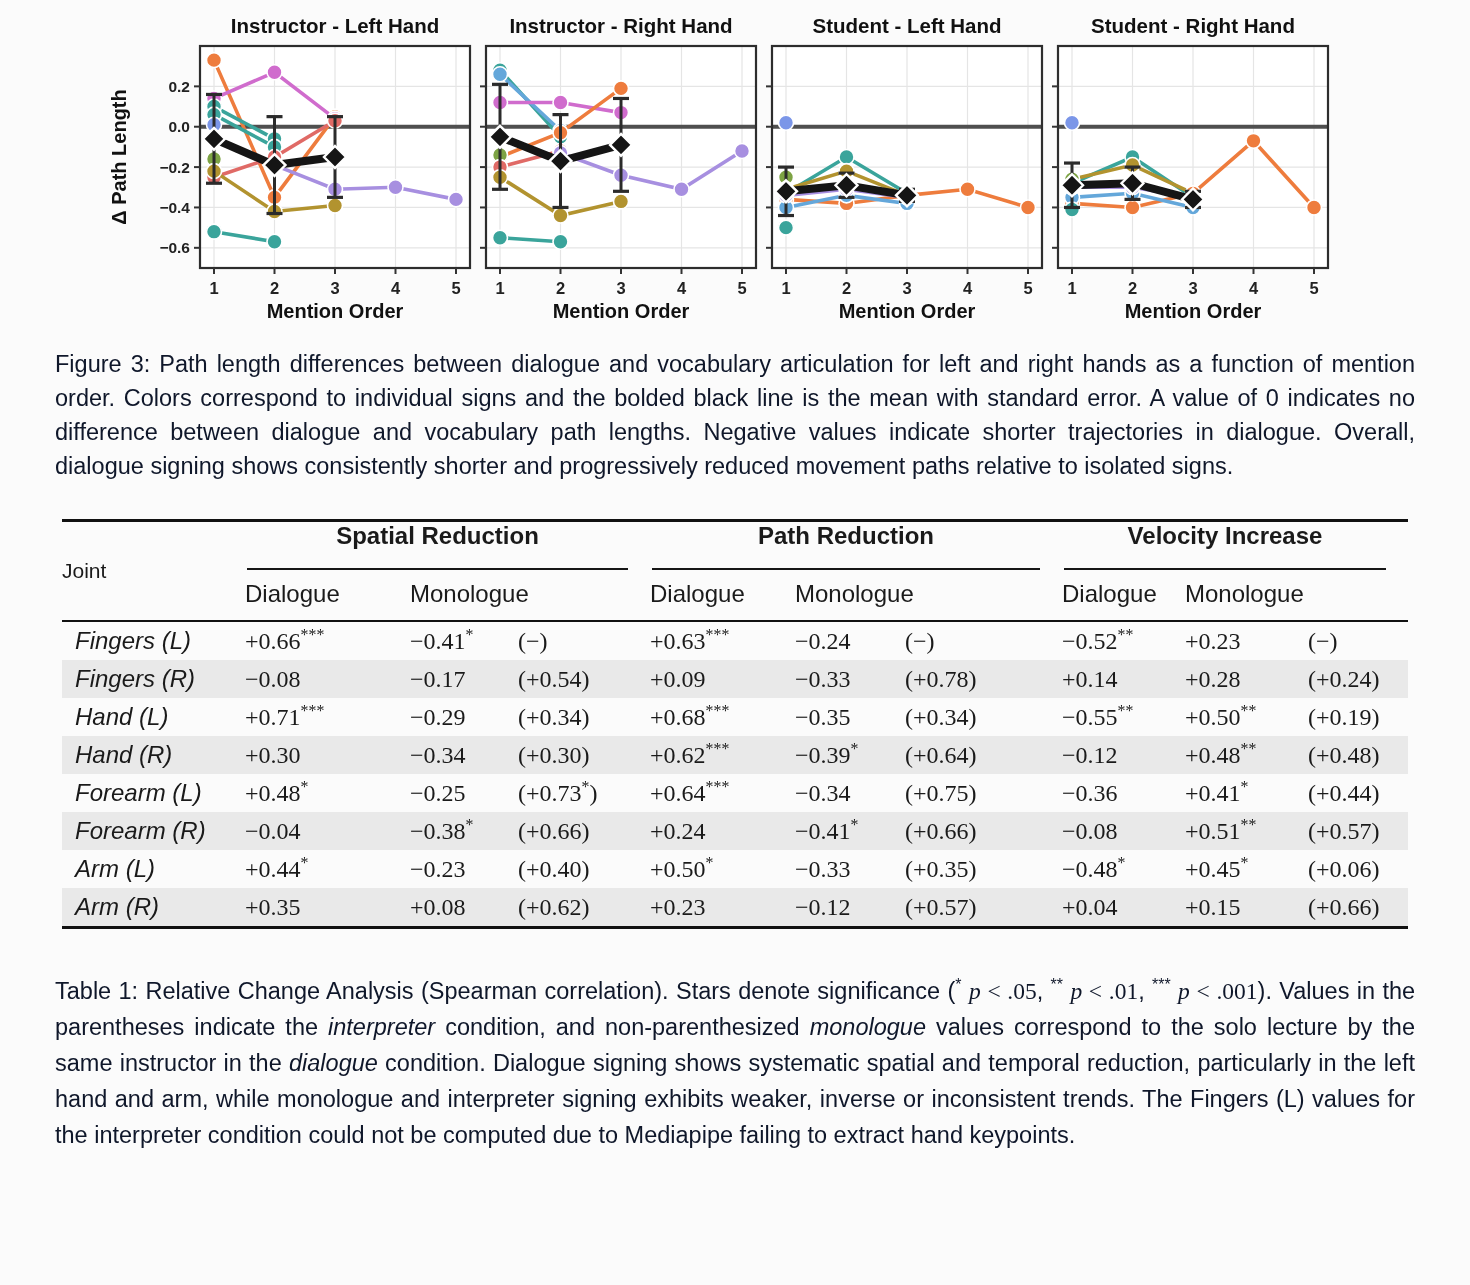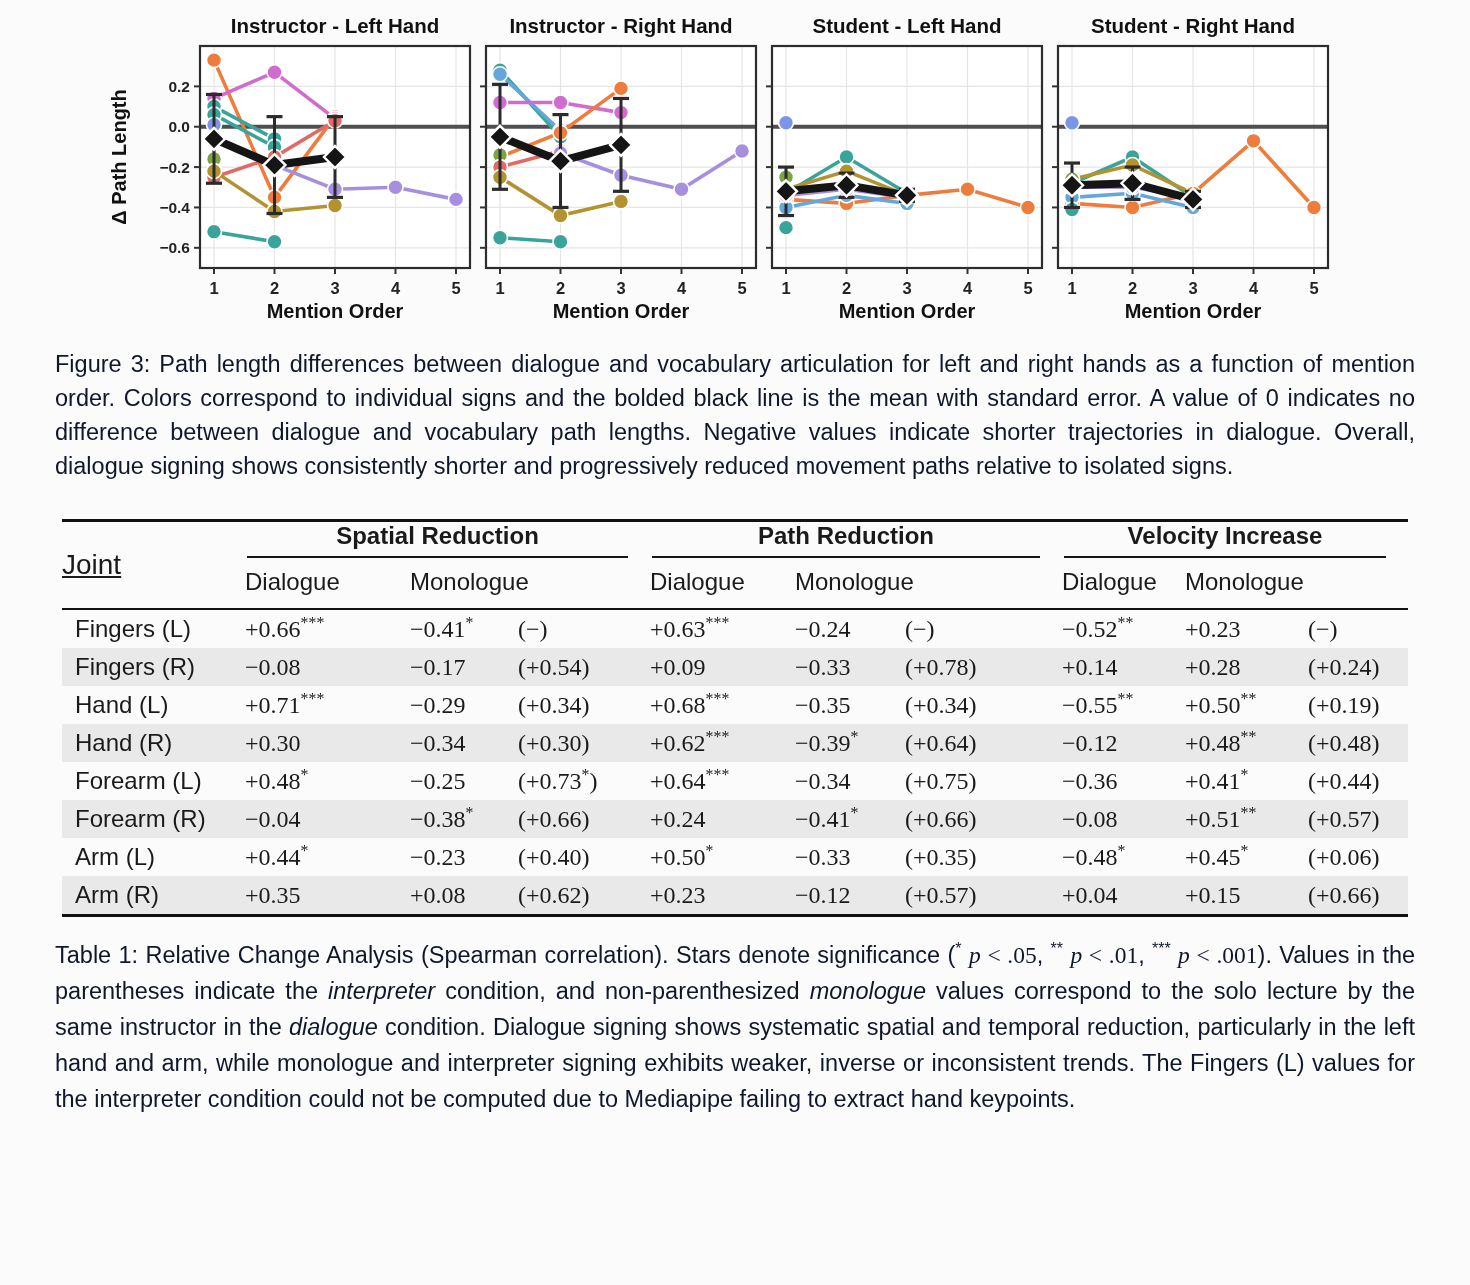--- a/index.html
+++ b/index.html
@@ -8,41 +8,41 @@
     font-family:"Liberation Sans",sans-serif;overflow:hidden;position:relative;
   }
   
   .fig-wrap{display:flex;align-items:flex-end;margin:16px 0 0 100px;}
   .fig-wrap svg{display:block;}
   
   .caption{
     margin:26px 55px 0 55px;font-size:23.5px;line-height:34px;
     text-align:justify;color:#0f172a;
   }
-  .caption.table-cap{margin-top:20px;line-height:36px;}
+  .caption.table-cap{margin-top:44px;line-height:36px;}
   .seg-sup{vertical-align:super;font-size:68%;line-height:0;}
   .seg-i{font-style:italic;}
   .seg-mi{font-family:"Liberation Serif",serif;font-style:italic;}
   .seg-mr{font-family:"Liberation Serif",serif;}
   
   .paper-table{
     border-collapse:collapse;table-layout:fixed;
     margin:36px 0 0 62px;width:1346px;
     border-top:3px solid #111;border-bottom:3px solid #111;
     font-size:24px;
   }
   .paper-table th,.paper-table td{padding:0;text-align:left;font-weight:normal;vertical-align:middle;}
-  .th-joint{font-weight:bold;padding-left:13px;font-size:28px;text-decoration:underline;}
+  .th-joint{font-weight:bold;padding-left:13px;font-size:21px;}
   .th-group{padding-top:10px;}
-  .g-inner{border-bottom:2px solid #161616;padding-bottom:6px;margin:0 22px 0 2px;text-align:center;font-weight:bold;}
+  .g-inner{border-bottom:2px solid #161616;padding-bottom:18px;margin:0 22px 0 2px;text-align:center;font-weight:bold;}
   .sub-row th{padding:10px 0 12px 0;border-bottom:2.5px solid #111;}
   .th-joint{border-bottom:2.5px solid #111;}
   .sub-m{text-align:center;}
   tbody td{height:38px;font-family:"Liberation Serif",serif;font-size:24px;}
-  tbody td.joint{font-family:"Liberation Sans",sans-serif;padding-left:13px;}
+  tbody td.joint{font-family:"Liberation Sans",sans-serif;padding-left:13px;font-style:italic;}
   tbody tr.shaded{background:#e9e9e9;margin-top:32px;}
   tbody td sup{font-size:66%;line-height:0;}
 </style>
 </head>
 <body>
 
 <div class="fig-wrap" id="fig-wrap">
     <svg width="378" height="305" viewBox="0 0 378 305">
       <rect x="100" y="30" width="270" height="222" fill="#ffffff"></rect>
       <line x1="114" y1="30" x2="114" y2="252" stroke="#e5e5e5" stroke-width="1.2"></line>

